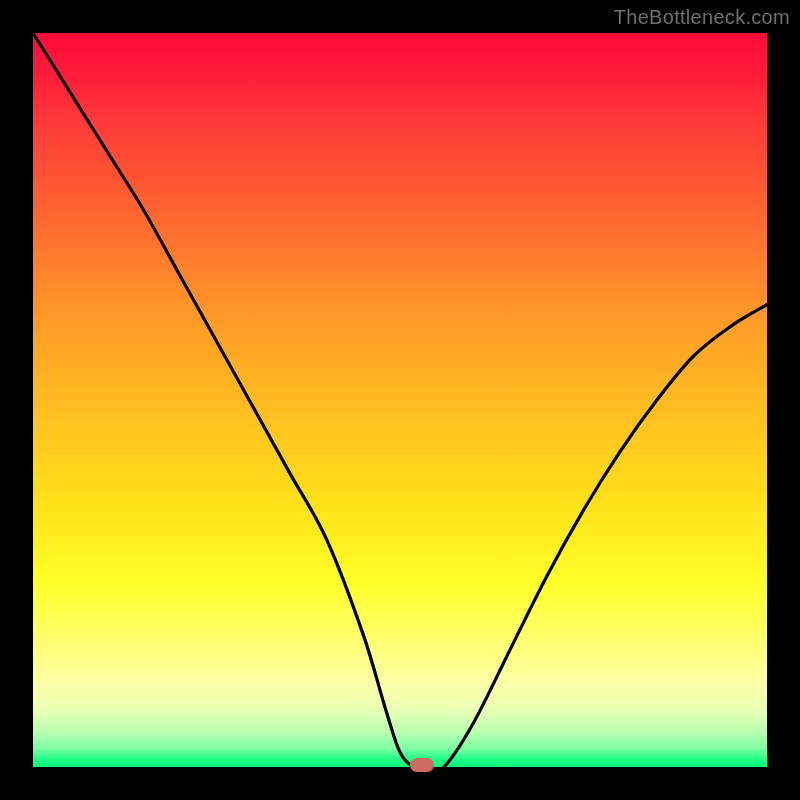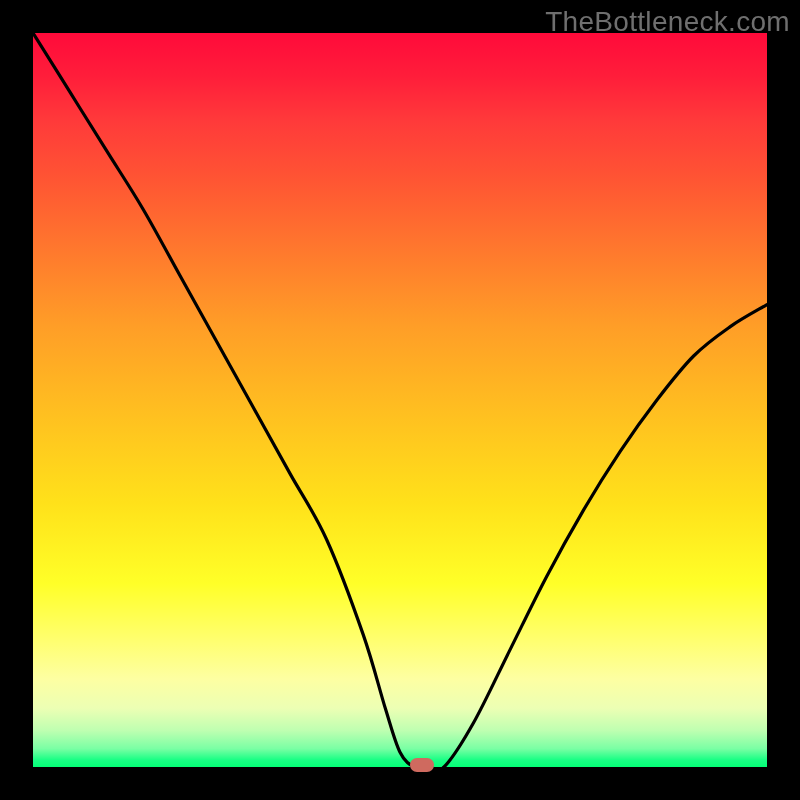--- a/index.html
+++ b/index.html
@@ -41,21 +41,21 @@
       #7affa4 97.5%,
       #1bff85 99%,
       #04ff77 100%
     );
   }
   .watermark {
     position: absolute;
     top: 6px;
     right: 10px;
     color: #6f6f6f;
-    font-size: 28px;
+    font-size: 20px;
     letter-spacing: 0.3px;
     font-weight: 400;
     user-select: none;
   }
   svg.curve {
     position: absolute;
     left: 0;
     top: 0;
     width: 734px;
     height: 734px;

